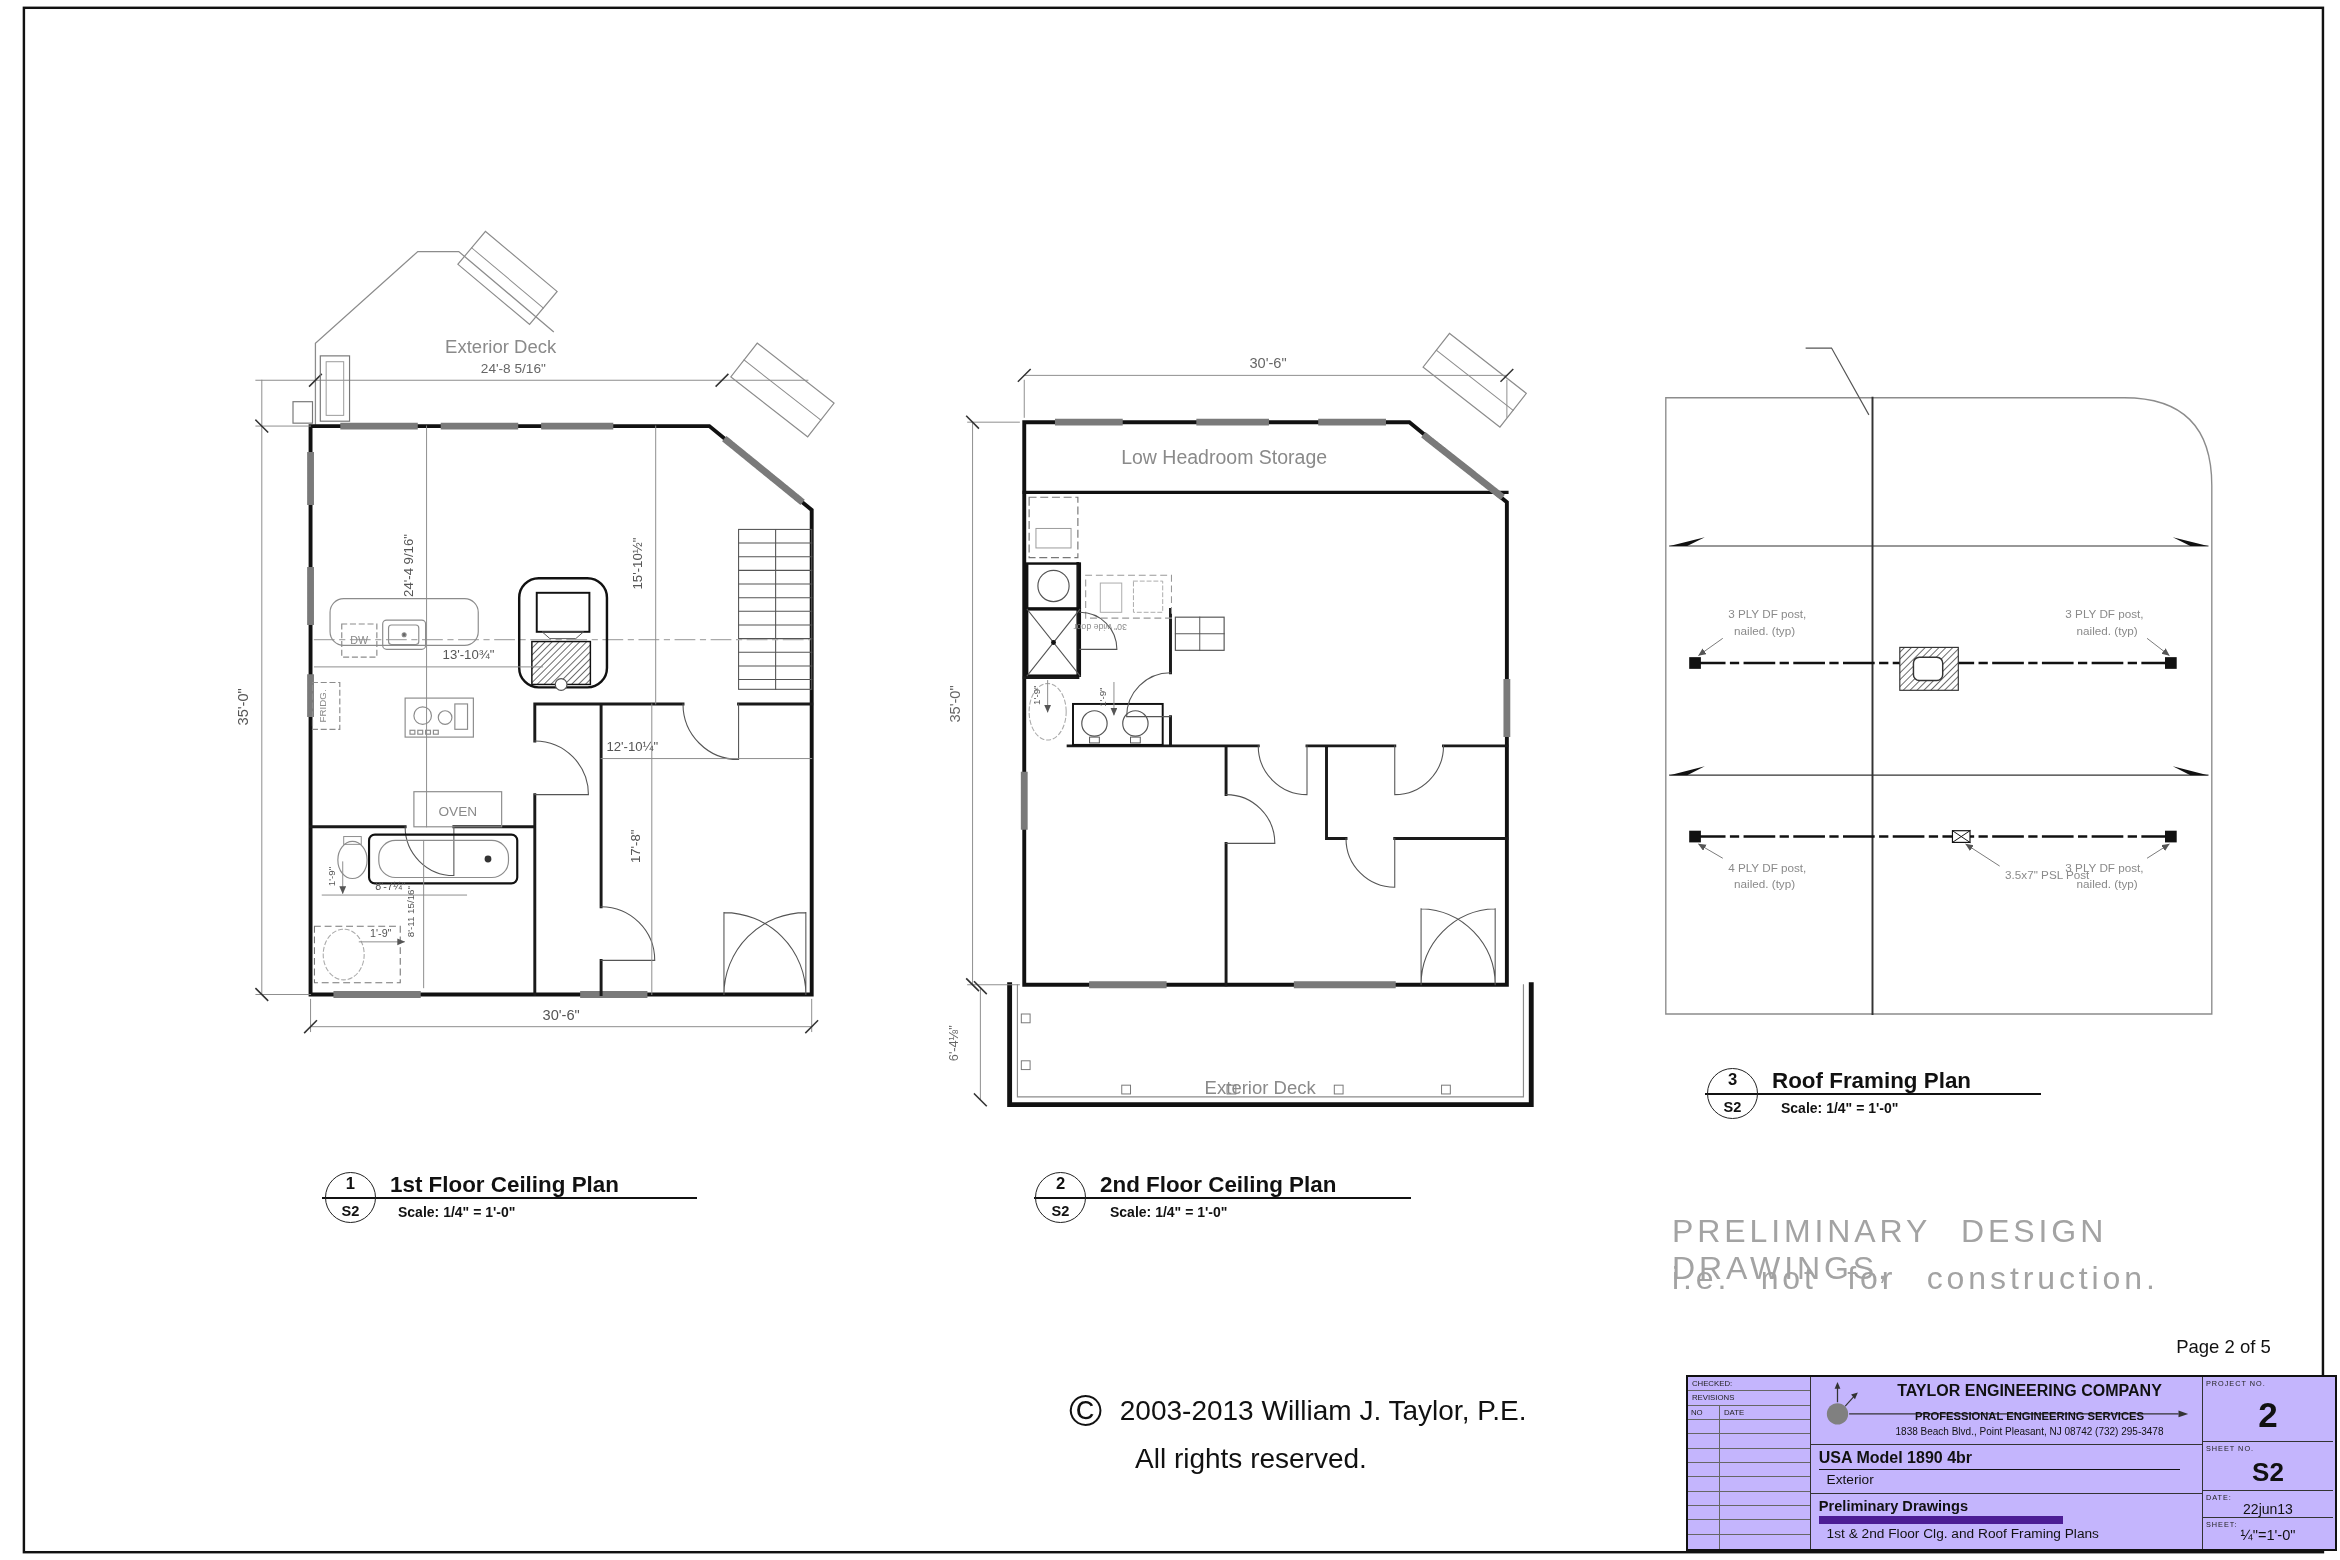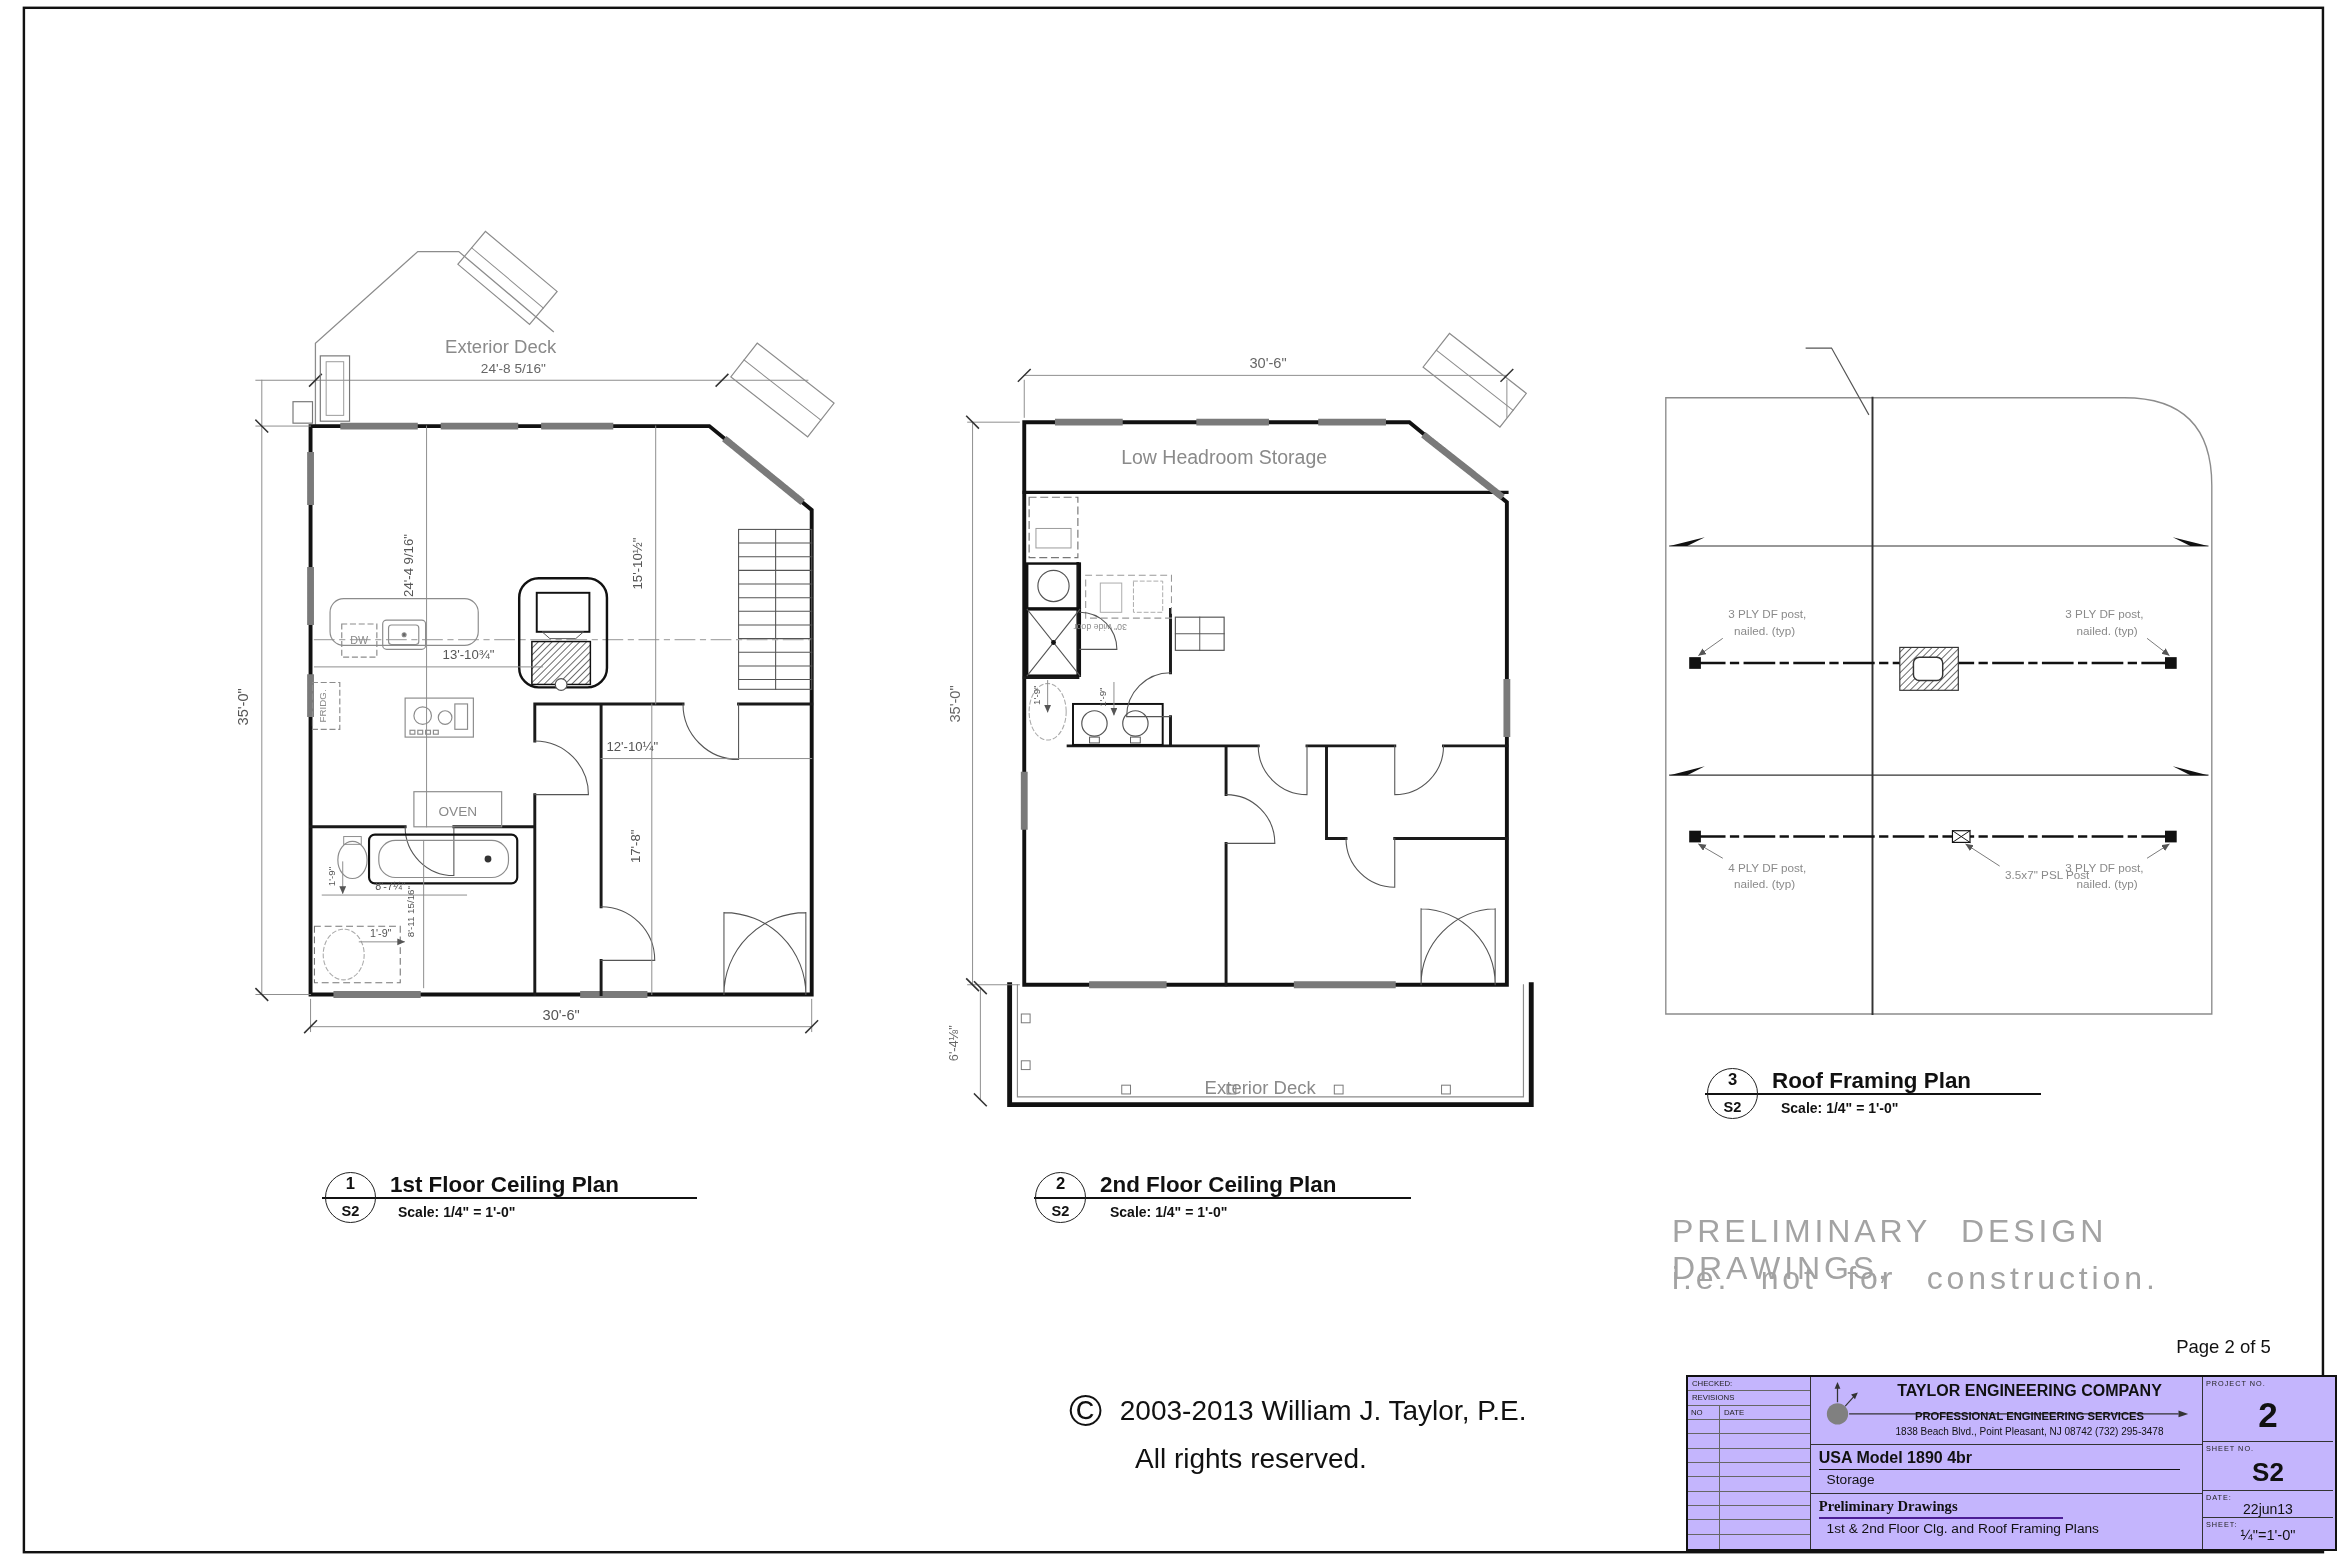--- a/index.html
+++ b/index.html
@@ -47,21 +47,21 @@
   #tb-company{position:absolute;left:51px;top:4.9px;width:335px;text-align:center;font-weight:bold;
     font-size:16px;color:#111;white-space:nowrap;}
   #tb-services{position:absolute;left:51px;top:33px;width:335px;text-align:center;font-weight:bold;
     font-size:11.2px;color:#111;}
   #tb-address{position:absolute;left:51px;top:49px;width:335px;text-align:center;font-size:10px;color:#111;}
   #tb-logo{position:absolute;left:3.9px;top:2px;}
   .tb-h{font-weight:bold;font-size:16px;color:#111;margin:3.9px 0 0 7.8px;display:inline-block;
     border-bottom:1.5px solid #111;padding:0 9.8px 2px 0;width:361px;box-sizing:border-box;}
   .tb-sub{font-size:13.7px;color:#111;margin:2px 0 0 15.6px;}
   .tb-h3{font-weight:bold;font-size:14.6px;color:#111;margin:3.9px 0 0 7.8px;display:inline-block;
-    border-bottom:2px solid #4c1d95;padding:0 9.8px 2px 0;width:244px;box-sizing:border-box;font-family:Liberation Serif, serif;}
+    border-bottom:8px solid #4c1d95;padding:0 9.8px 2px 0;width:244px;box-sizing:border-box;}
   #tb-right{width:130px;display:flex;flex-direction:column;box-sizing:border-box;}
   .tbr-cell{position:relative;box-sizing:border-box;border-bottom:1.5px solid #333;}
   .tbr-cell:last-child{border-bottom:none;}
   .tbr-lab{position:absolute;left:2.9px;top:2px;font-size:7.3px;color:#222;letter-spacing:1px;}
   .tbr-val{position:absolute;left:0;right:0;text-align:center;color:#111;}
   #tbr1{height:65px;} #tbr1 .tbr-val{top:17.6px;font-size:35px;font-weight:bold;}
   #tbr2{height:49px;} #tbr2 .tbr-val{top:14.6px;font-size:26px;font-weight:bold;}
   #tbr3{height:27px;} #tbr3 .tbr-val{top:9.8px;font-size:14px;}
   #tbr4{height:28px;} #tbr4 .tbr-val{top:8.8px;font-size:14.6px;}
 </style>
@@ -461,21 +461,21 @@
         <path d="M36,16 L43,14 L40,21 Z" fill="#333"></path>
         <line x1="34" y1="36" x2="374" y2="36" stroke="#333" stroke-width="1.3"></line>
         <path d="M374,32.5 L384,36 L374,39.5 Z" fill="#333"></path>
       </svg>
       <div id="tb-company">TAYLOR ENGINEERING COMPANY</div>
       <div id="tb-services">PROFESSIONAL ENGINEERING SERVICES</div>
       <div id="tb-address">1838 Beach Blvd., Point Pleasant, NJ  08742  (732) 295-3478</div>
     </div>
     <div class="tb-sec" id="tb-sec2">
       <span class="tb-h">USA Model 1890 4br</span>
-      <div class="tb-sub">Storage</div>
+      <div class="tb-sub">Exterior</div>
     </div>
     <div class="tb-sec" id="tb-sec3">
       <span class="tb-h3">Preliminary Drawings</span>
       <div class="tb-sub">1st &amp; 2nd Floor Clg. and Roof Framing Plans</div>
     </div>
   </div>
   <div id="tb-right">
     <div class="tbr-cell" id="tbr1">
       <span class="tbr-lab">PROJECT  NO.</span>
       <div class="tbr-val">2</div>

